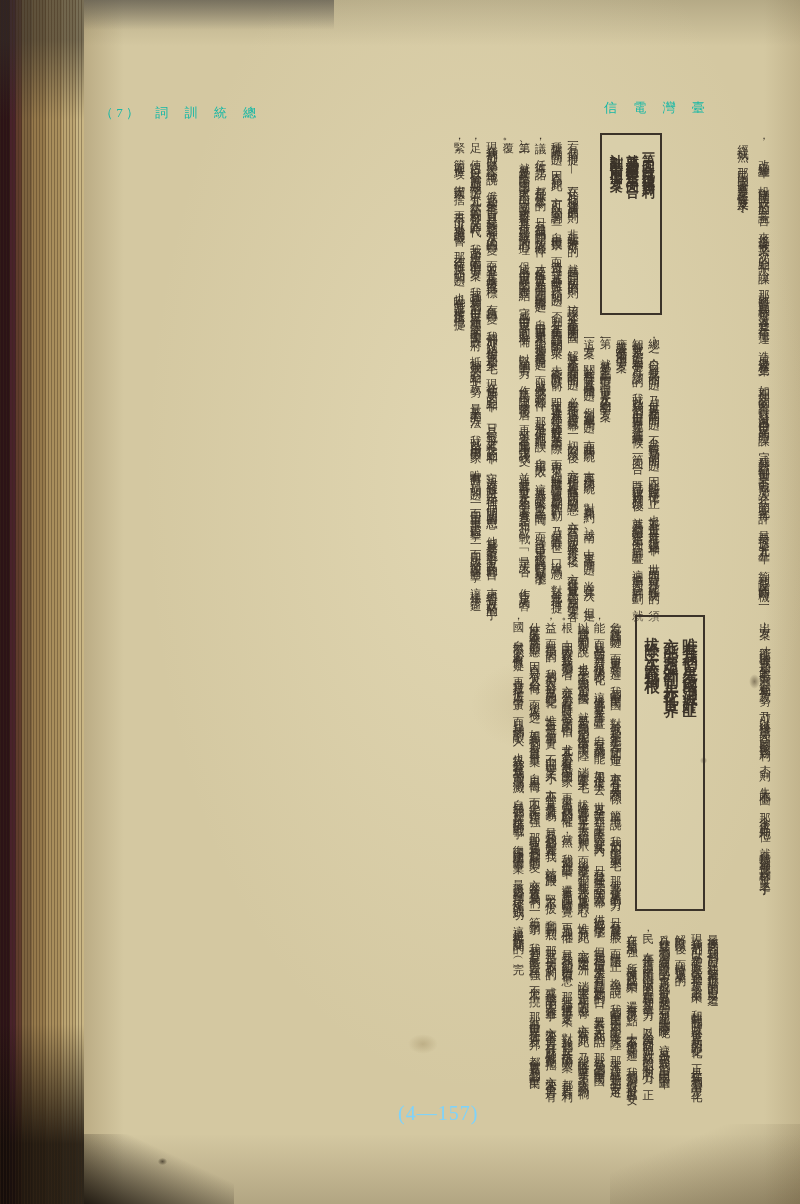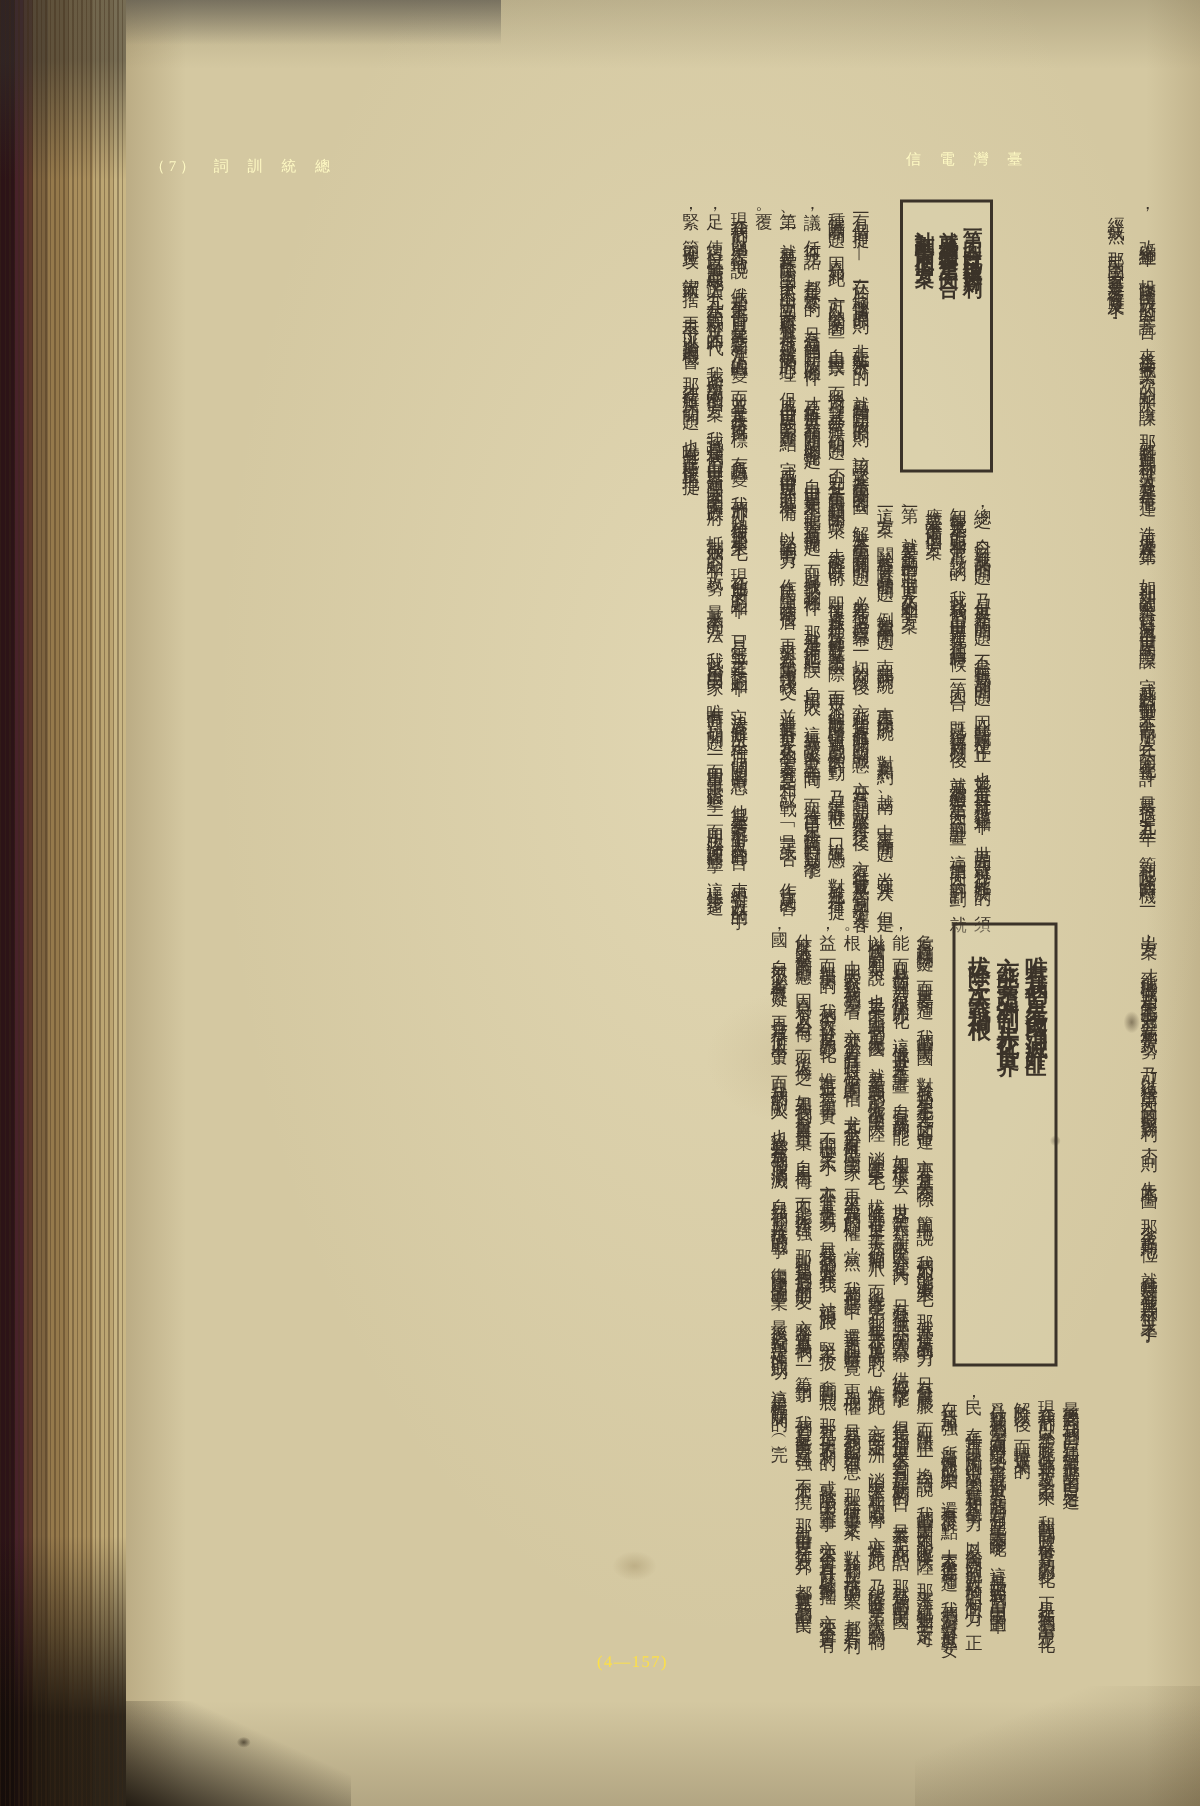--- a/index.html
+++ b/index.html
@@ -37,36 +37,36 @@
     background:linear-gradient(to top right, rgba(22,16,10,.9) 0%, rgba(22,16,10,0) 65%);
   }
   .corner-br{
     position:absolute;right:0;bottom:0;width:190px;height:80px;
     background:linear-gradient(to top left, rgba(70,55,30,.35) 0%, rgba(70,55,30,0) 70%);
   }
   .stain{position:absolute;border-radius:50%;pointer-events:none;}
   
   .v{writing-mode:vertical-rl;text-orientation:mixed;}
   .ink{color:#3b3329;}
-  .hdr{position:absolute;font-size:10px;color:#fef9c3;white-space:pre;}
+  .hdr{position:absolute;font-size:13px;color:#14b8a6;white-space:pre;}
   .register{position:absolute;font-size:11.5px;line-height:16.2px;letter-spacing:2.9px;}
   .register p{margin:0;padding:0;}
   .quote-col{line-height:21px;}
   .pull-box{float:left;float:inline-start;}
   .box-frame{
     box-sizing:border-box;width:100%;height:100%;
     border:2px solid #3b3329;background:rgba(222,212,178,.35);
     font-weight:bold;writing-mode:vertical-rl;
   }
   .box1{width:62px;height:182px;margin:0 0 14px 10px;}
   .box1 .box-frame{padding:8px 4px;font-size:13px;line-height:16px;letter-spacing:3.5px;}
   .box2{width:70px;height:296px;margin:2px 16px 14px 10px;}
   .box2 .box-frame{padding:8px 4px;font-size:15px;line-height:19px;letter-spacing:6px;}
   .box-frame div{margin:0;}
-  .footer{position:absolute;font-size:11px;color:#fde047;letter-spacing:1px;}
+  .footer{position:absolute;font-size:20px;color:#7dd3fc;letter-spacing:1px;}
 </style>
 </head>
 <body>
 
 <div class="page"></div>
 <div class="page-top-wedge"></div>
 <div class="spine"></div>
 <div class="corner-bl"></div>
 <div class="corner-br"></div>
 

